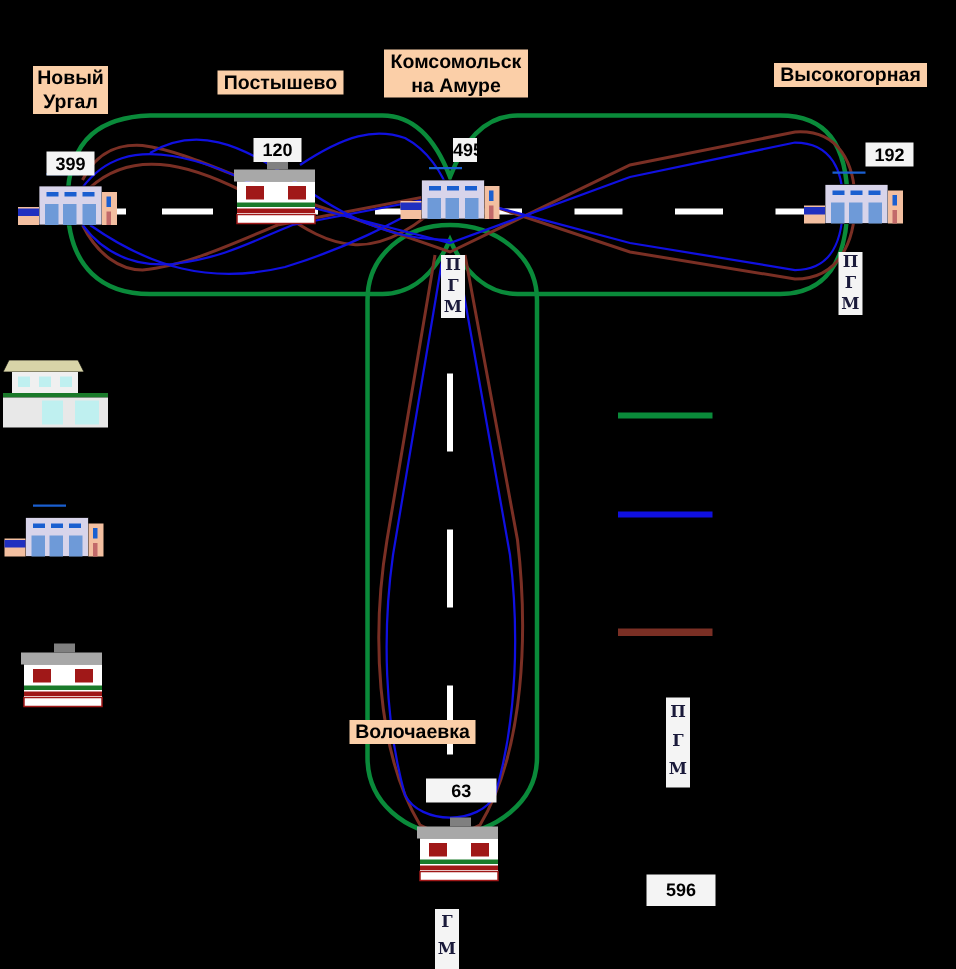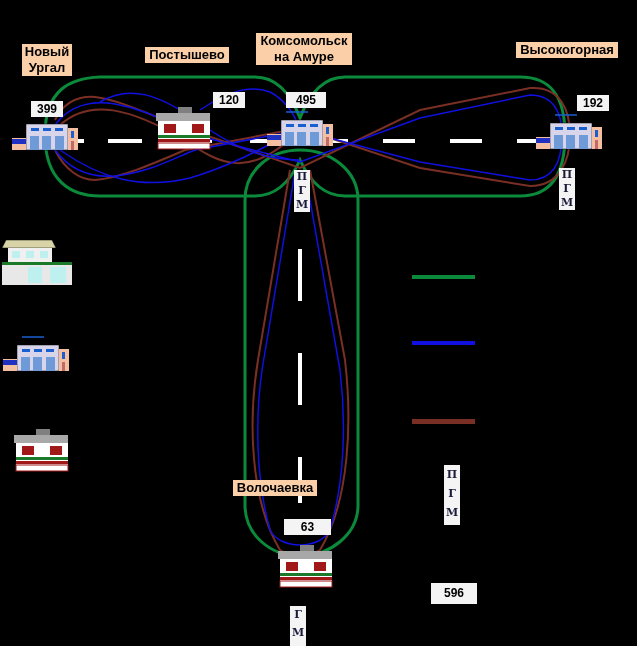--- a/index.html
+++ b/index.html
@@ -117,22 +117,22 @@
   <div>на Амуре</div>
 </div>
 <div class="city-label" style="left:516px; top:42px; width:98px;">
   <span>Высокогорная</span>
 </div>
 <div class="city-label" style="left:233px; top:480px; width:80px;">
   <span>Волочаевка</span>
 </div>
 
 <div class="num-label" style="left:31px; top:101px; width:32px;">399</div>
-<div class="num-label" style="left:169px; top:92px; width:32px;margin-left:44px;">120</div>
-<div class="num-label" style="left:286px; top:92px; width:40px;">495</div>
+<div class="num-label" style="left:169px; top:92px; width:32px;">120</div>
+<div class="num-label" style="left:302px; top:92px; width:16px;">495</div>
 <div class="num-label" style="left:553px; top:95px; width:32px;margin-left:24px;">192</div>
 <div class="num-label" style="left:284px; top:519px; width:47px;">63</div>
 <div class="num-label" style="left:431px; top:583px; width:46px; line-height:21px;">596</div>
 
 <div class="pgm" style="left:294px; top:170px;">
   <div>П</div>
   <div>Г</div>
   <div>М</div>
 </div>
 <div class="pgm" style="left:559px; top:168px;">

